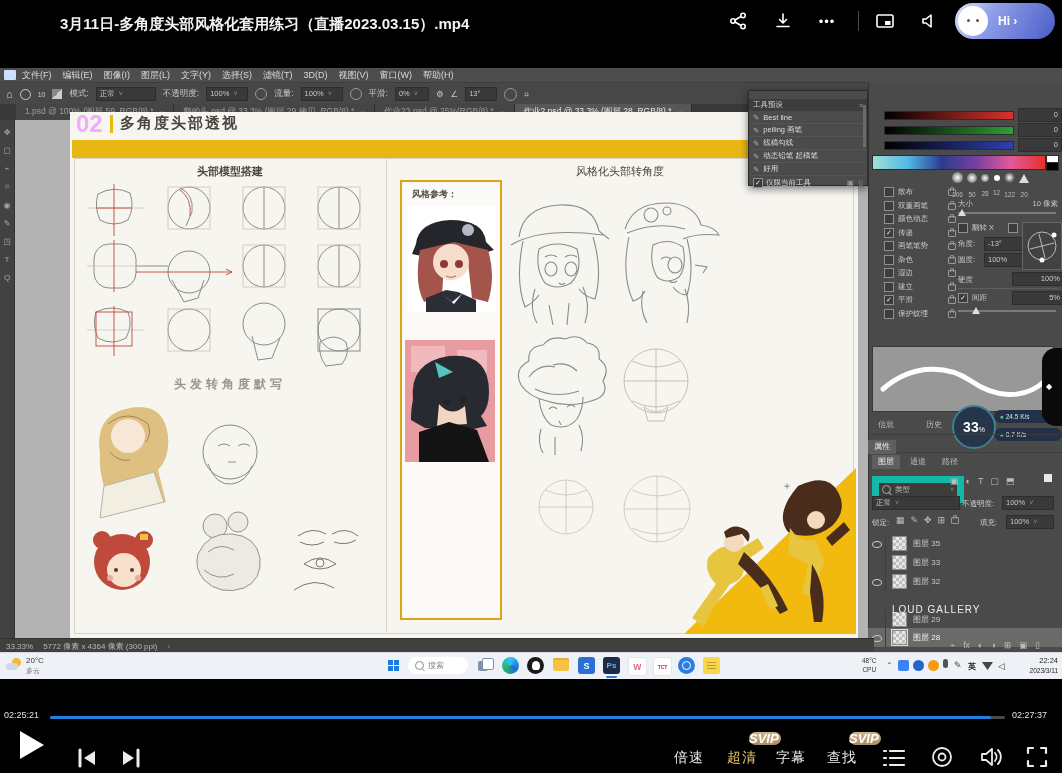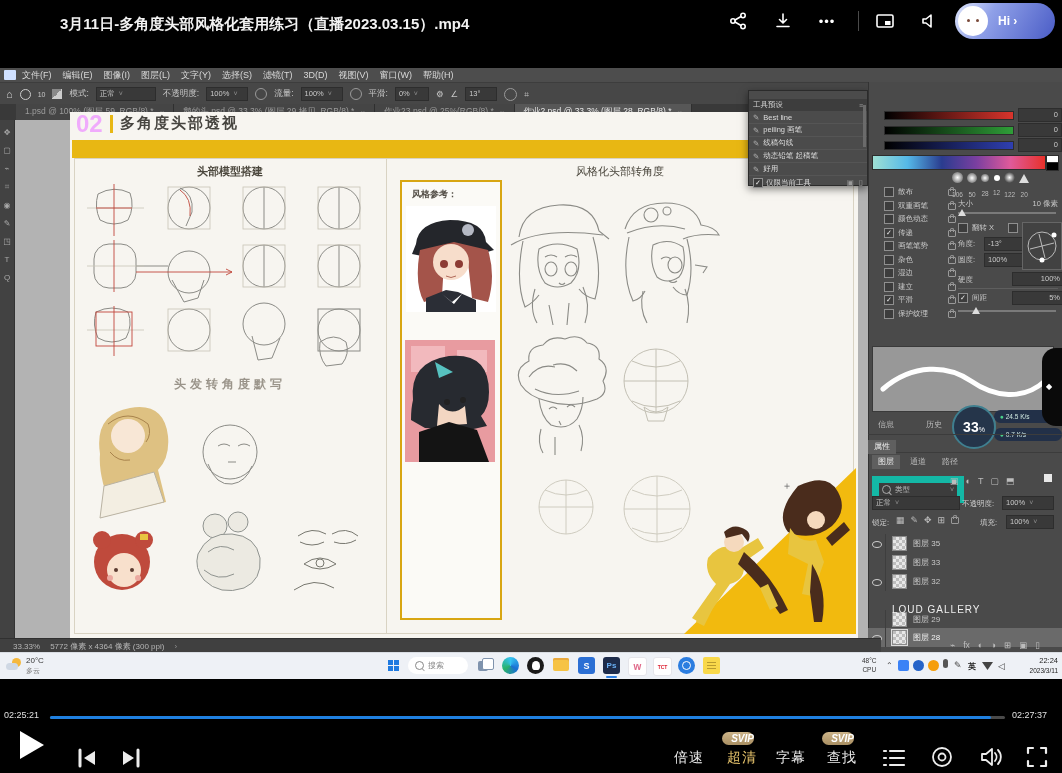--- a/index.html
+++ b/index.html
@@ -18,21 +18,21 @@
   
   .menubar{background:#4d4d4d;display:flex;align-items:center;gap:11px;padding-left:22px;font-size:9px;color:#d8d8d8;}
   .optbar{background:#474747;border-top:1px solid #3d3d3d;display:flex;align-items:center;gap:7px;padding-left:6px;font-size:8.5px;color:#c6c6c6;}
   .box{background:#393939;border:1px solid #2d2d2d;color:#c9c9c9;font-size:7.5px;line-height:12px;height:12px;padding:0 3px;display:inline-flex;align-items:center;}
   .dd::after{content:"˅";color:#8f8f8f;margin-left:4px;font-size:7px;}
   .tabsbar{background:#393939;display:flex;align-items:flex-end;padding-left:16px;}
   .dtab{height:16px;display:flex;align-items:center;gap:6px;padding:0 9px;font-size:8.5px;background:#454545;color:#9b9b9b;border-right:1px solid #2f2f2f;}
   .dtab.active{background:#575757;color:#e8e8e8;}
   .dtab .x::after{content:"×";color:#8a8a8a;font-size:8px;}
   .toolstrip{background:#424242;border-right:1px solid #333;display:flex;flex-direction:column;align-items:center;gap:9px;padding-top:8px;color:#a8a8a8;font-size:8px;}
-  .statusbar{background:#404040;border-top:1px solid #303030;color:#b5b5b5;font-size:8px;display:flex;align-items:center;gap:10px;padding-left:13px;}
+  .statusbar{background:#404040;border-top:1px solid #303030;color:#b5b5b5;font-size:8px;display:flex;align-items:center;gap:10px;padding-left:6px;}
   
   .panel-bg{background:#4a4a4a;border-left:1px solid #333;}
   .grad{height:7px;border:1px solid #2d2d2d;}
   .vbox{background:#393939;border:1px solid #2d2d2d;color:#c9c9c9;font-size:7.5px;line-height:12px;height:12px;padding:0 3px;text-align:right;}
   .cb{width:8px;height:8px;border:1px solid #8f8f8f;background:#3c3c3c;font-size:7px;line-height:8px;color:#e8e8e8;text-align:center;flex:none;}
   .cb.on::before{content:"✓";}
   .lk{width:6px;height:5px;border:1px solid #999;border-radius:1px;position:relative;flex:none;}
   .lk::before{content:"";position:absolute;top:-3px;left:1px;width:2px;height:3px;border:1px solid #999;border-bottom:0;border-radius:2px 2px 0 0;}
   .brow{position:absolute;display:flex;align-items:center;gap:4px;height:12px;font-size:7.5px;color:#c9c9c9;}
   .eye{width:10px;height:10px;position:relative;visibility:hidden;flex:none;}
@@ -46,21 +46,21 @@
   .ptab.act{background:#5f5f5f;color:#ececec;}
   .mag{width:7px;height:7px;border:1px solid #aaa;border-radius:50%;position:relative;display:inline-block;}
   .mag::after{content:"";position:absolute;width:4px;height:1px;background:#aaa;transform:rotate(45deg);left:5px;top:7px;}
   
   .taskbar{background:#eef1f6;border-top:1px solid #d9dde3;}
   .tb-ico{width:17px;height:17px;border-radius:3px;display:flex;align-items:center;justify-content:center;font-weight:bold;}
   .win-logo{width:12px;height:12px;display:grid;grid-template-columns:5px 5px;grid-template-rows:5px 5px;gap:1px;}
   .win-logo i{background:#1f7ae0;}
   
   .pc-txt{color:#ececec;font-size:14px;letter-spacing:1px;}
-  .svip{position:absolute;width:32px;height:13px;border-radius:7px;background:linear-gradient(180deg,#cdb489,#a98f62);color:#fff;font-size:10px;font-weight:bold;font-style:italic;text-align:right;line-height:13px;}
+  .svip{position:absolute;width:32px;height:13px;border-radius:7px;background:linear-gradient(180deg,#cdb489,#a98f62);color:#fff;font-size:13px;font-weight:bold;font-style:italic;text-align:left;line-height:13px;margin-left:27px;}
   .play-tri{width:0;height:0;border-left:24px solid #fff;border-top:14px solid transparent;border-bottom:14px solid transparent;}
   .ctl svg{stroke:#ececec;fill:none;stroke-width:1.8;stroke-linecap:round;stroke-linejoin:round;}
 </style>
 </head>
 <body>
 
 <div id="stage">
 
   <div class="abs vp-title" style="left:60px;top:15px;">3月11日-多角度头部风格化套用练习（直播2023.03.15）.mp4</div>
   <div class="abs vp-ico" style="left:727px;top:10px;">

